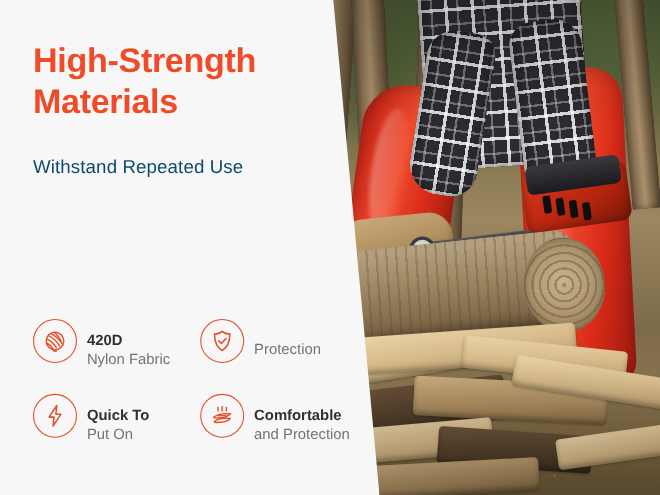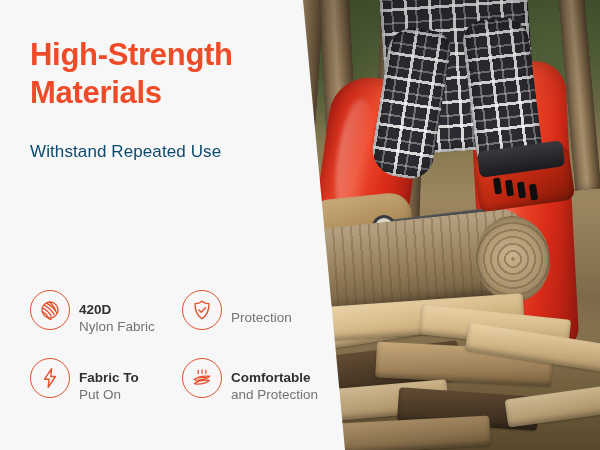--- a/index.html
+++ b/index.html
@@ -402,21 +402,21 @@
         </span>
       </div>
 
       <div class="feature">
         <span class="f-icon">
           <svg width="24" height="24" viewBox="0 0 24 24" fill="none" stroke="#e2512c" stroke-width="1.4" stroke-linecap="round" stroke-linejoin="round">
             <path d="M13.6 2.6 L6.6 13.2 L11.1 13.2 L10.2 21.4 L17.4 10.5 L12.8 10.5 Z"></path>
           </svg>
         </span>
         <span class="f-text">
-          <span class="f-line1">Fabric To</span>
+          <span class="f-line1">Quick To</span>
           <span class="f-line2">Put On</span>
         </span>
       </div>
 
       <div class="feature">
         <span class="f-icon">
           <svg width="24" height="24" viewBox="0 0 24 24" fill="none" stroke="#e2512c" stroke-width="1.3" stroke-linecap="round" stroke-linejoin="round">
             <path d="M8.2 4.4 L8.2 7.4"></path>
             <path d="M12 3.8 L12 7.4"></path>
             <path d="M15.8 4.4 L15.8 7.4"></path>

